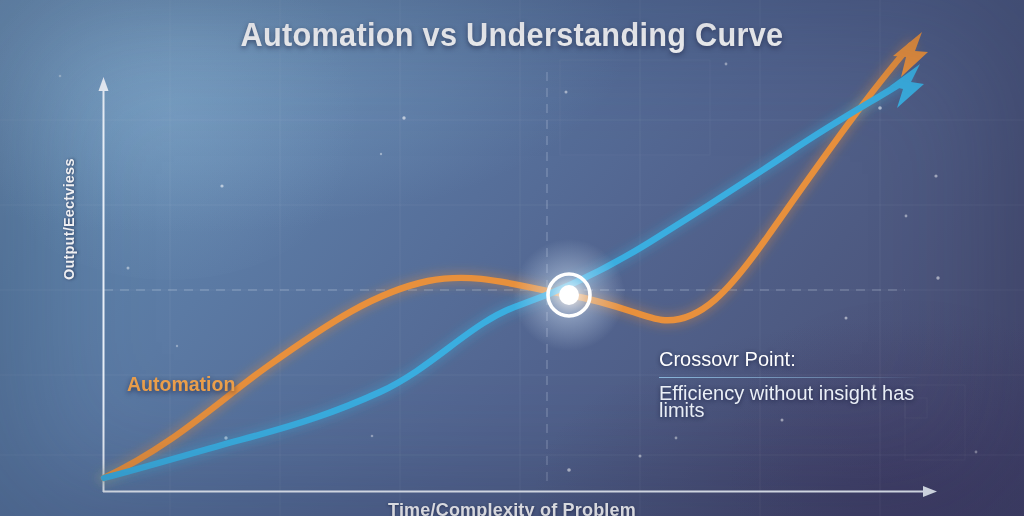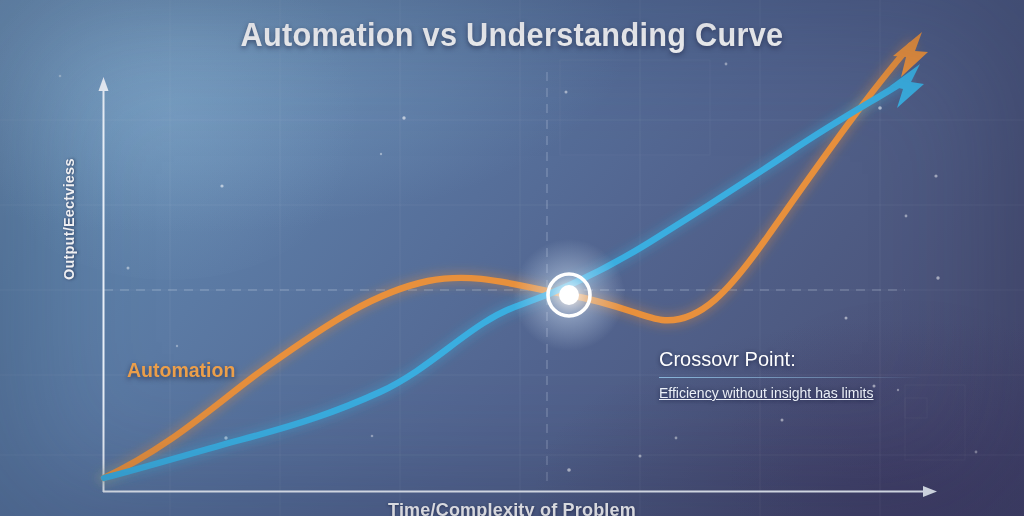--- a/index.html
+++ b/index.html
@@ -30,35 +30,34 @@
   #ylab{
     left:61px;top:200px;width:160px;font-size:14.5px;
     transform:rotate(-90deg) translateX(-50%);
     transform-origin:0 0;white-space:nowrap;
   }
   #xlab{left:0;top:500px;width:1024px;text-align:center;font-size:18px;}
   .curve-tag{
     position:absolute;font-size:19.5px;font-weight:bold;white-space:nowrap;
     text-shadow:0 2px 5px rgba(20,25,55,0.6);
   }
-  #tag-auto{left:127px;top:359px;color:#eda04b;text-align:center;}
+  #tag-auto{left:127px;top:373px;color:#eda04b;text-align:center;}
   #tag-under{left:331px;top:336px;color:#4bb4e6;}
   #annot{position:absolute;left:659px;top:350px;width:262px;}
   #annot .hd{
     color:#ffffff;font-size:20px;font-weight:normal;line-height:19px;
     text-shadow:0 1px 4px rgba(20,25,55,0.7);
   }
   #annot .rule{
     height:1px;margin:8px 0 7px 0;
     background:linear-gradient(90deg, rgba(150,200,235,.85) 0%, rgba(150,200,235,.45) 62%, rgba(150,200,235,0) 100%);
   }
   #annot .sub{
-    color:#eef3fa;font-size:14px;line-height:17px;
+    color:#eef3fa;font-size:20px;line-height:17px;
     text-shadow:0 1px 4px rgba(20,25,55,0.7);
-    text-decoration:underline;
   }
 </style>
 </head>
 <body>
 
 <div id="stage">
 
   <div class="glowpatch" style="left:-40px;top:-60px;width:420px;height:340px;background:radial-gradient(circle,rgba(160,200,230,.22) 0%,rgba(160,200,230,0) 70%);"></div>
   <div class="glowpatch" style="left:700px;top:300px;width:420px;height:320px;background:radial-gradient(circle,rgba(60,55,100,.25) 0%,rgba(60,55,100,0) 70%);"></div>
 

